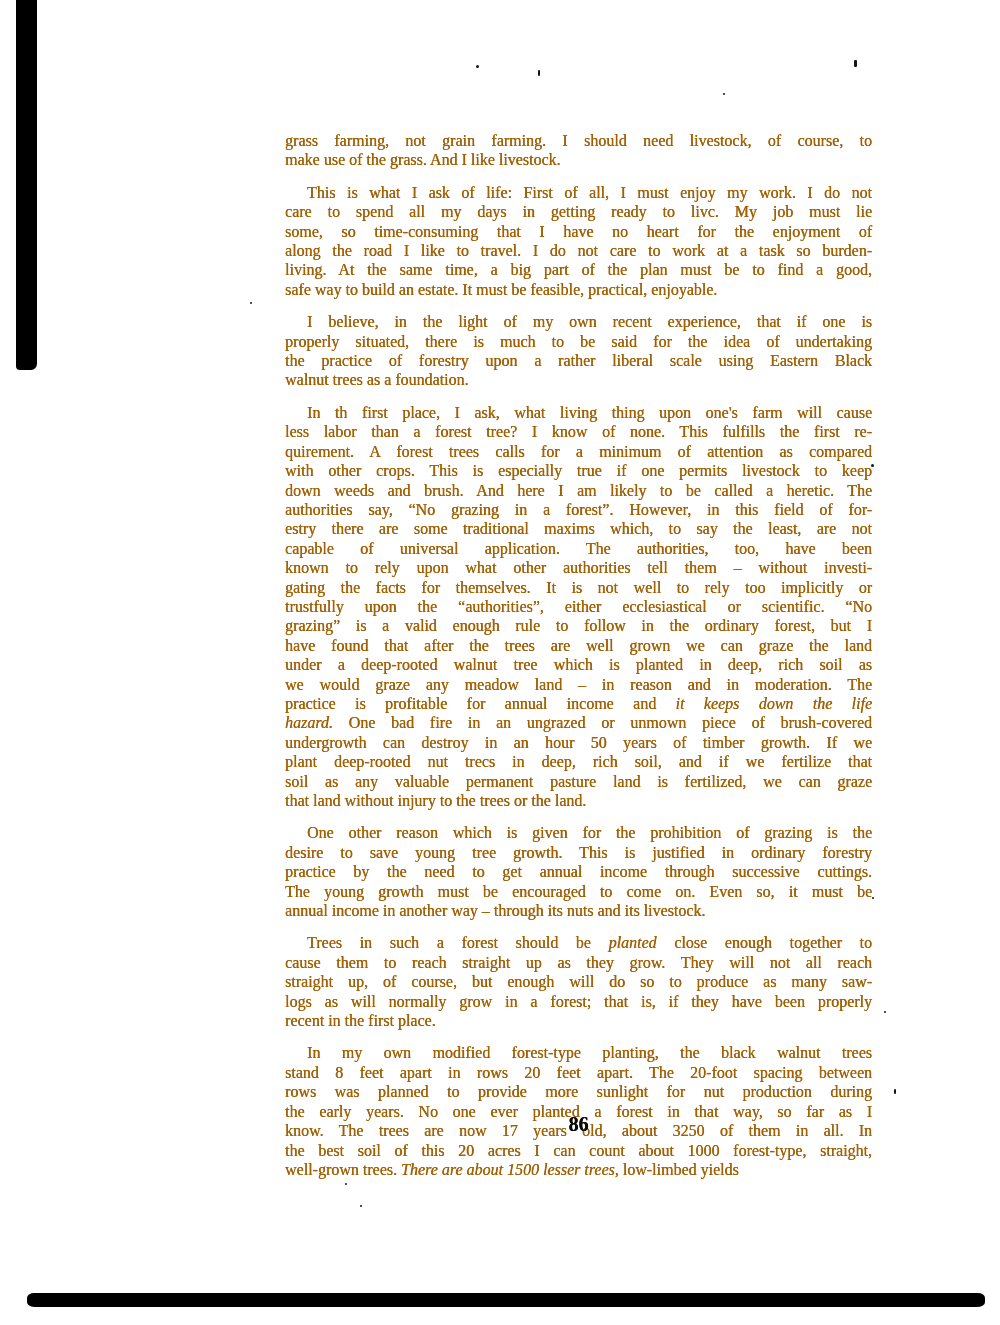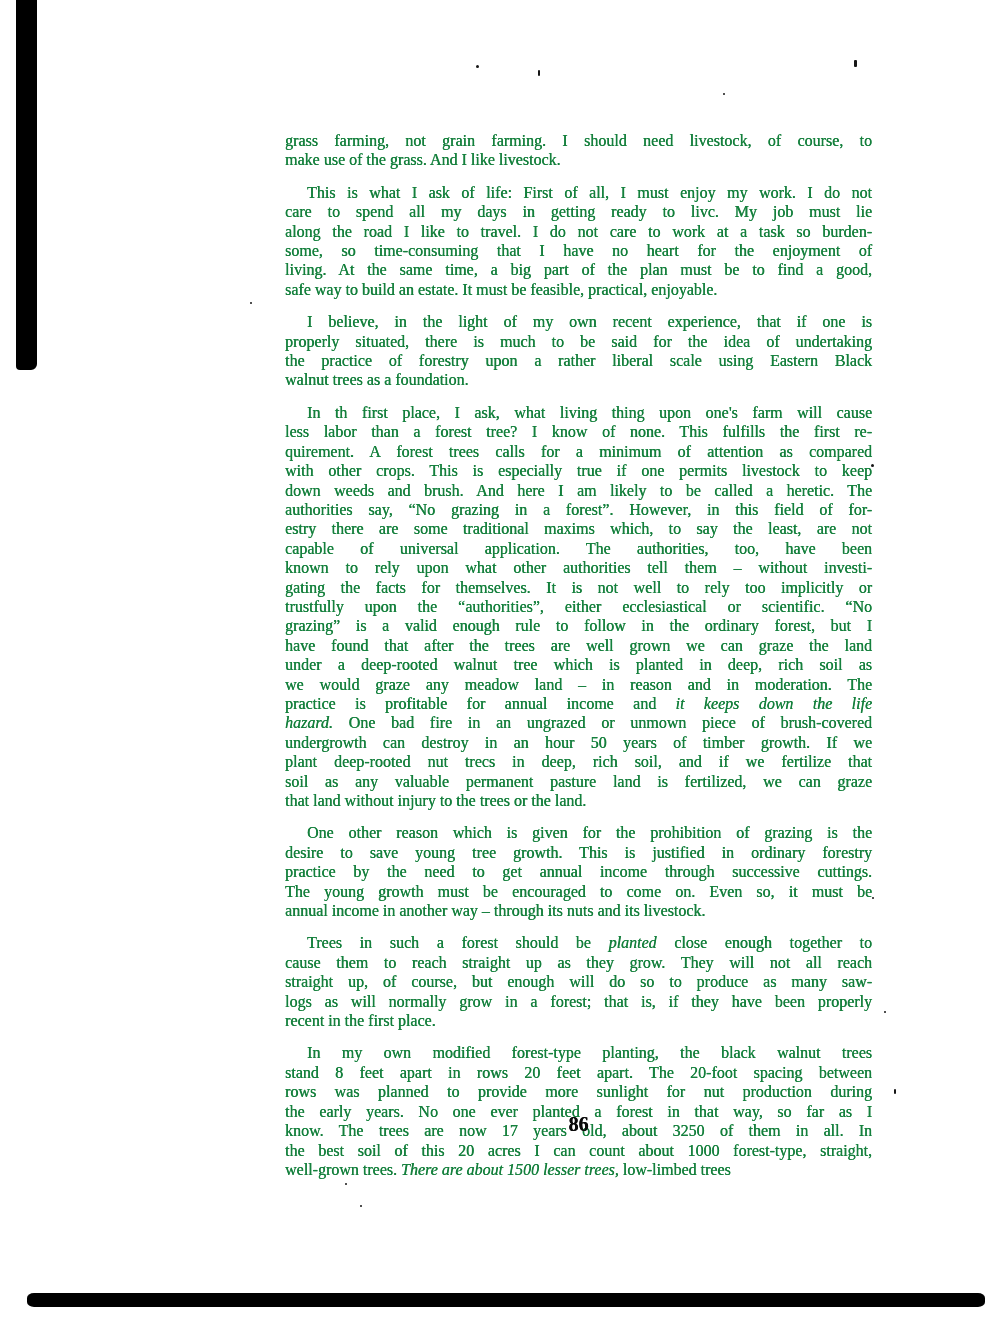--- a/index.html
+++ b/index.html
@@ -15,21 +15,21 @@
     overflow: hidden;
     font-family: "Liberation Serif", "DejaVu Serif", serif;
   }
   .text-block {
     position: absolute;
     left: 285px;
     top: 131px;
     width: 587px;
     font-size: 16px;
     line-height: 19.4px;
-    color: #15803d;
+    color: #a16207;
     text-shadow: 0.3px 0 0 currentColor;
   }
   .line {
     text-align: justify;
     text-align-last: justify;
   }
   .line.para-end {
     text-align-last: left;
   }
   .line.indent {
@@ -80,22 +80,22 @@
 <div class="page">
 
   <div class="bar-left"></div>
   <div class="bar-bottom"></div>
 
   <div class="text-block">
       <div class="line"><span>grass farming, not grain farming. I should need livestock, of course, to</span></div>
       <div class="line para-end"><span>make use of the grass. And I like livestock.</span></div>
       <div class="line indent"><span>This is what I ask of life: First of all, I must enjoy my work. I do not</span></div>
       <div class="line"><span>care to spend all my days in getting ready to livc. My job must lie</span></div>
+      <div class="line"><span>some, so time-consuming that I have no heart for the enjoyment of</span></div>
       <div class="line"><span>along the road I like to travel. I do not care to work at a task so burden-</span></div>
-      <div class="line"><span>some, so time-consuming that I have no heart for the enjoyment of</span></div>
       <div class="line"><span>living. At the same time, a big part of the plan must be to find a good,</span></div>
       <div class="line para-end"><span>safe way to build an estate. It must be feasible, practical, enjoyable.</span></div>
       <div class="line indent"><span>I believe, in the light of my own recent experience, that if one is</span></div>
       <div class="line"><span>properly situated, there is much to be said for the idea of undertaking</span></div>
       <div class="line"><span>the practice of forestry upon a rather liberal scale using Eastern Black</span></div>
       <div class="line para-end"><span>walnut trees as a foundation.</span></div>
       <div class="line indent"><span>In th first place, I ask, what living thing upon one's farm will cause</span></div>
       <div class="line"><span>less labor than a forest tree? I know of none. This fulfills the first re-</span></div>
       <div class="line"><span>quirement. A forest trees calls for a minimum of attention as compared</span></div>
       <div class="line"><span>with other crops. This is especially true if one permits livestock to keep</span></div>
@@ -125,21 +125,21 @@
       <div class="line"><span>cause them to reach straight up as they grow. They will not all reach</span></div>
       <div class="line"><span>straight up, of course, but enough will do so to produce as many saw-</span></div>
       <div class="line"><span>logs as will normally grow in a forest; that is, if they have been properly</span></div>
       <div class="line para-end"><span>recent in the first place.</span></div>
       <div class="line indent"><span>In my own modified forest-type planting, the black walnut trees</span></div>
       <div class="line"><span>stand 8 feet apart in rows 20 feet apart. The 20-foot spacing between</span></div>
       <div class="line"><span>rows was planned to provide more sunlight for nut production during</span></div>
       <div class="line"><span>the early years. No one ever planted a forest in that way, so far as I</span></div>
       <div class="line"><span>know. The trees are now 17 years old, about 3250 of them in all. In</span></div>
       <div class="line"><span>the best soil of this 20 acres I can count about 1000 forest-type, straight,</span></div>
-      <div class="line para-end"><span>well-grown trees. </span><em>There are about 1500 lesser trees,</em><span> low-limbed trees</span></div>
+      <div class="line para-end"><span>well-grown trees. </span><em>There are about 1500 lesser trees,</em><span> low-limbed yields</span></div>
     </div>
 
   <div class="page-number">86</div>
 
   <div class="speck" style="left:476px;top:65px;width:3px;height:3px;"></div>
   <div class="speck" style="left:538px;top:70px;width:2px;height:6px;border-radius:1px;"></div>
   <div class="speck" style="left:854px;top:60px;width:3px;height:7px;border-radius:1px;"></div>
   <div class="speck" style="left:723px;top:93px;width:2px;height:2px;"></div>
   <div class="speck" style="left:250px;top:302px;width:2px;height:2px;"></div>
   <div class="speck" style="left:871px;top:464px;width:3px;height:3px;"></div>

